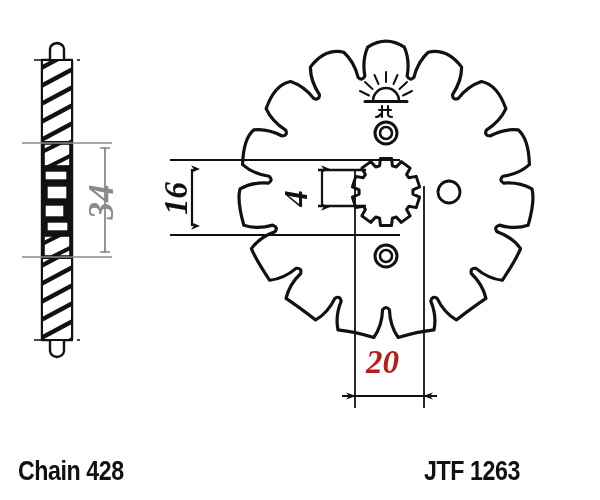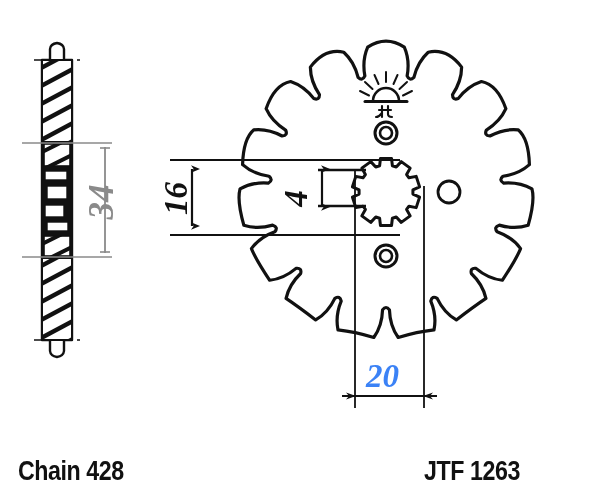--- a/index.html
+++ b/index.html
@@ -219,19 +219,19 @@
 
   <div class="dim-text" id="label-34" style="left:84px; top:182px; font-size:35px; color:#8a8a8a;
               transform: rotate(-90deg); transform-origin: center center;">34</div>
 
   <div class="dim-text" id="label-16" style="left:160px; top:180px; font-size:33px; color:#111111;
               transform: rotate(-90deg); transform-origin: center center;">16</div>
 
   <div class="dim-text" id="label-4" style="left:288px; top:180px; font-size:33px; color:#111111;
               transform: rotate(-90deg); transform-origin: center center;">4</div>
 
-  <div class="dim-text" id="label-20" style="left:366px; top:358px; font-size:33px; color:#3b82f6;">20</div>
+  <div class="dim-text" id="label-20" style="left:366px; top:344px; font-size:33px; color:#b91c1c;">20</div>
 
   <div class="cap" id="chain-caption">Chain 428</div>
 
   <div class="cap" id="part-caption">JTF 1263</div>
 
 </div>
 
 </body></html>

